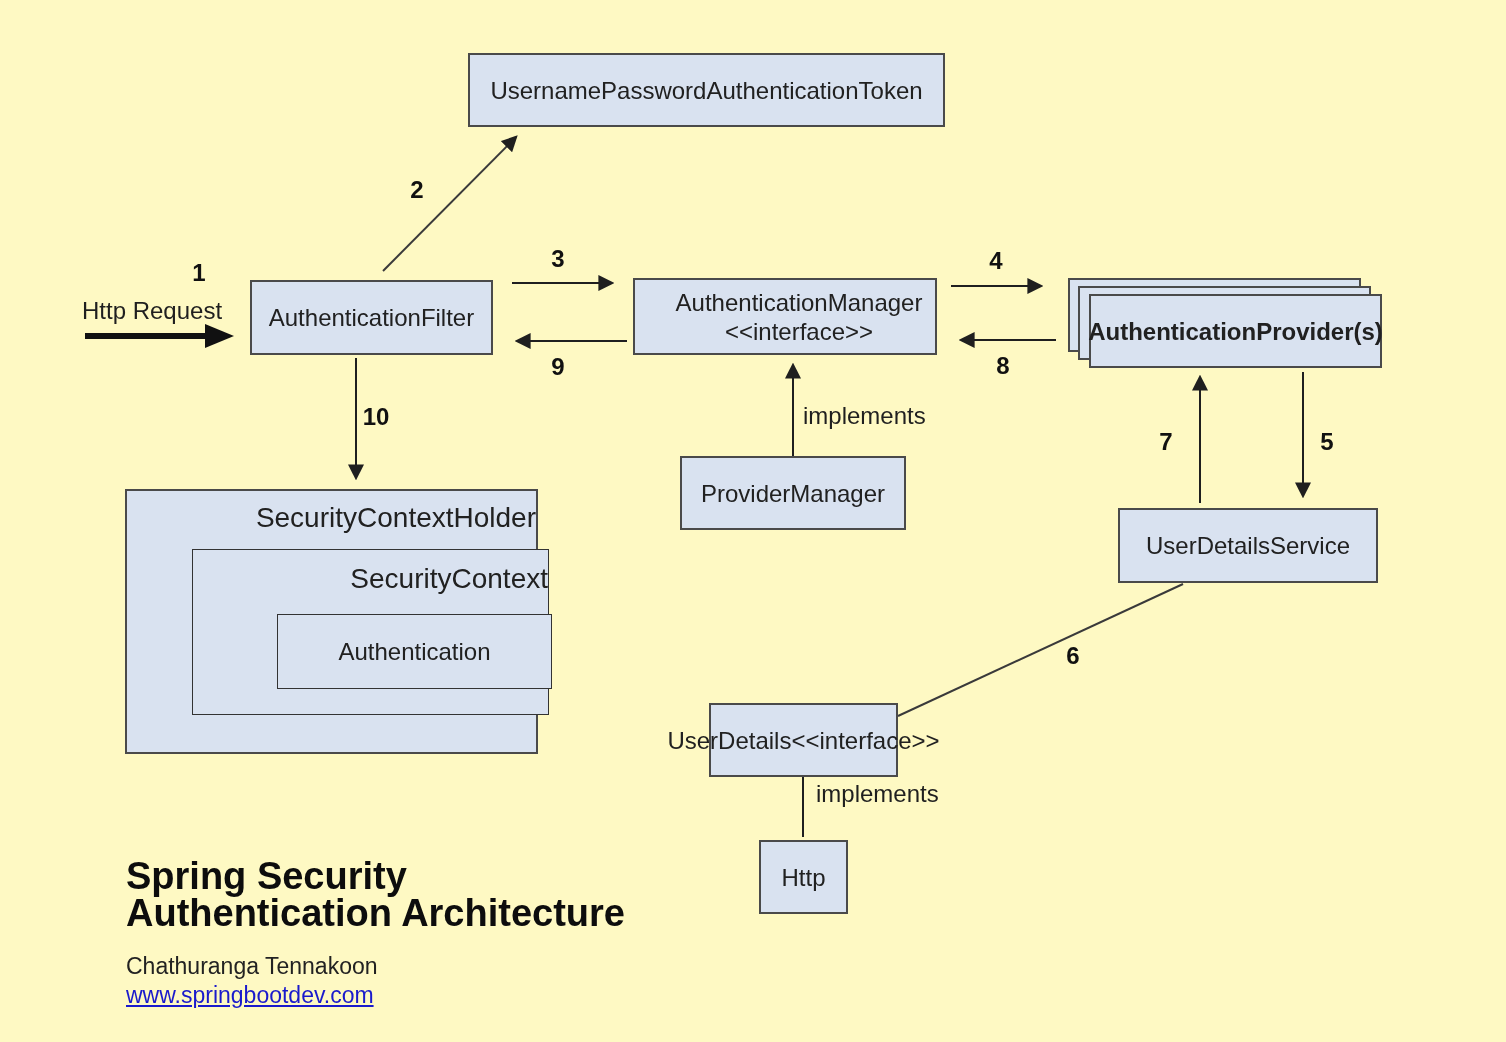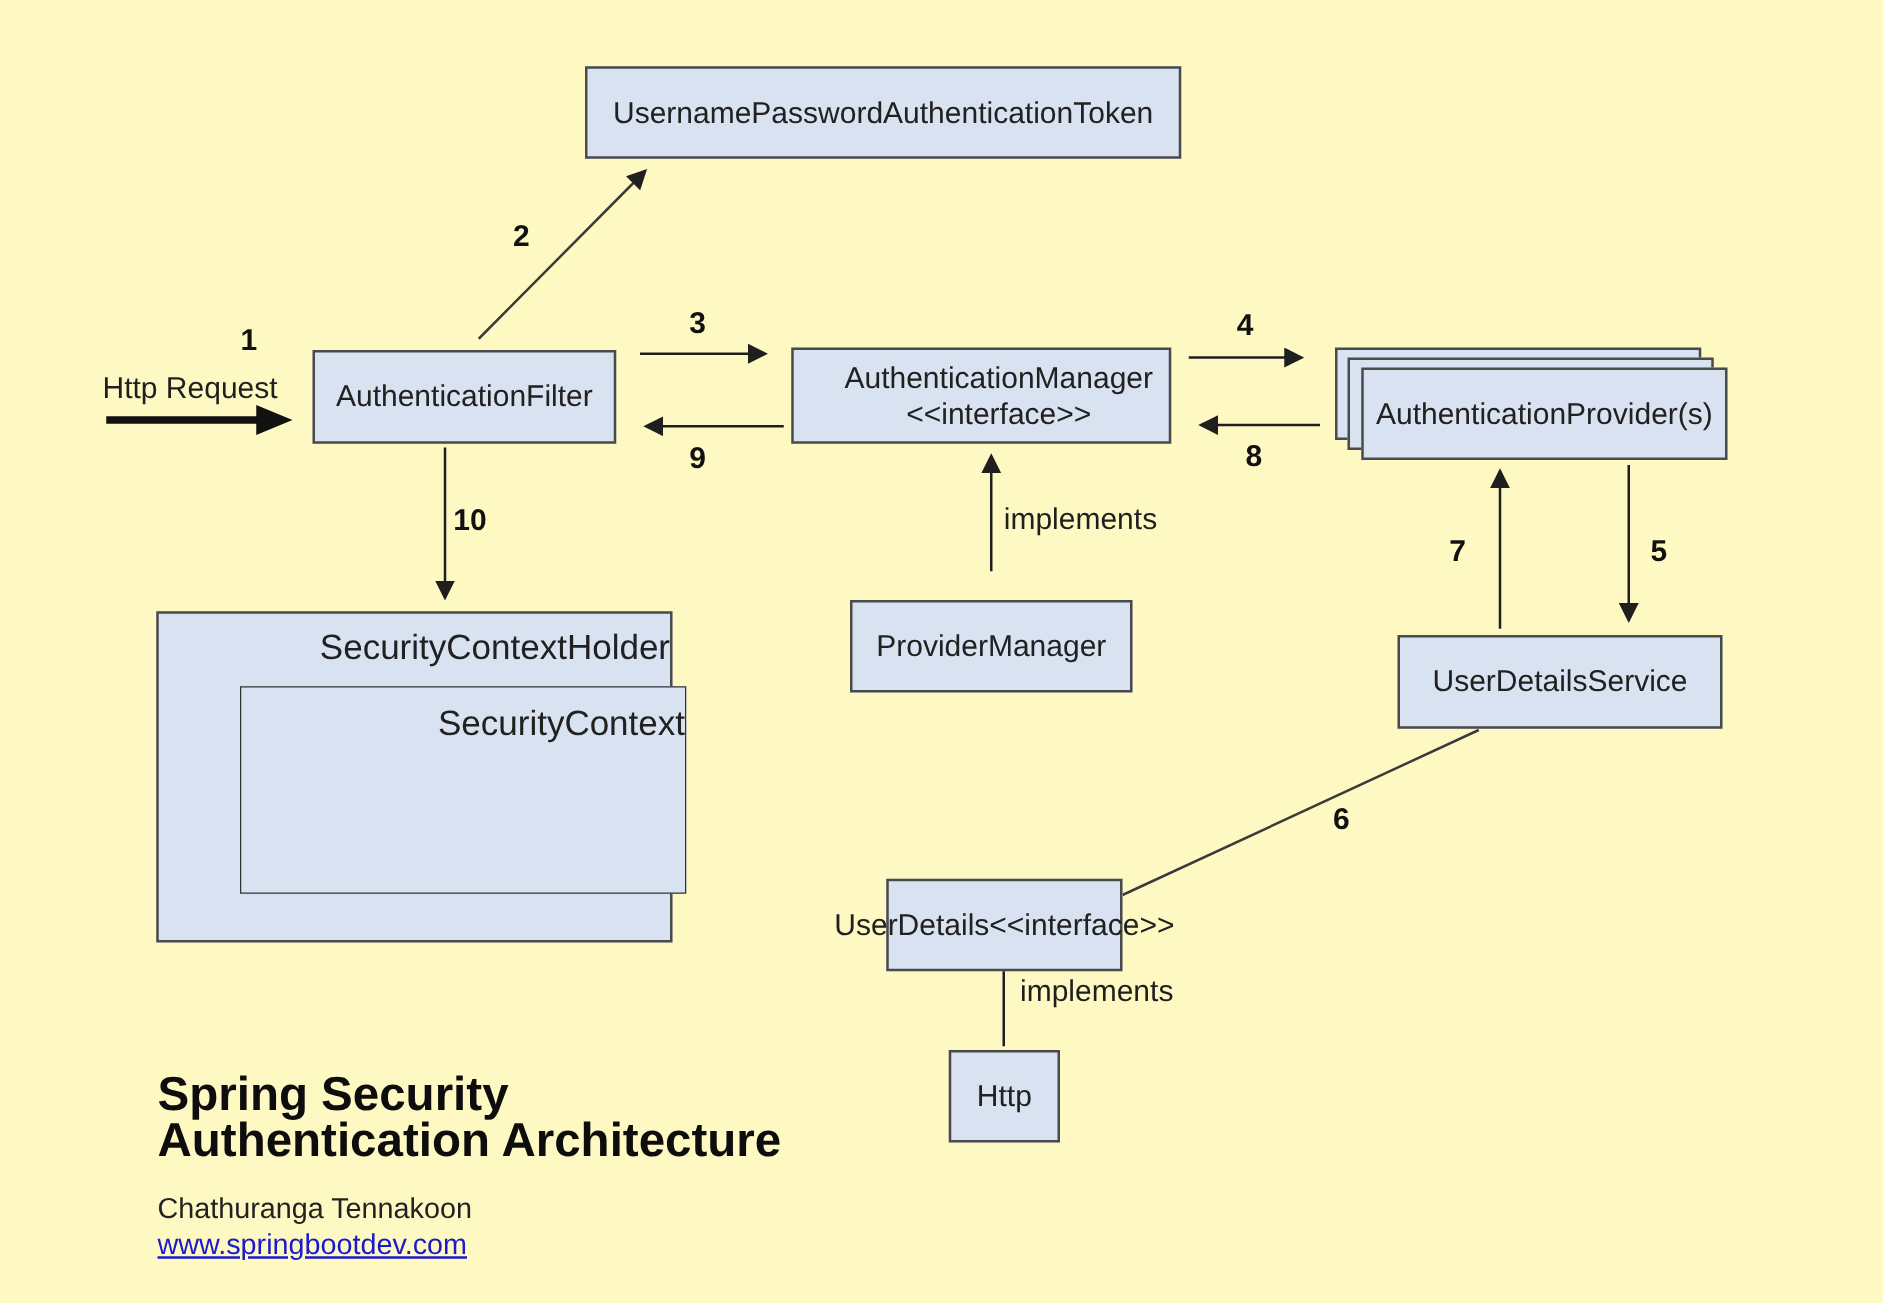--- a/index.html
+++ b/index.html
@@ -75,45 +75,48 @@
     <span>AuthenticationFilter</span>
   </div>
 
   <div class="node" style="left:633px;top:278px;width:304px;height:77px;flex-direction:column;padding-left:28px;">
     <span>AuthenticationManager</span>
     <span>&lt;&lt;interface&gt;&gt;</span>
   </div>
 
   <div class="stack-layer" style="left:1068px;top:278px;width:293px;height:74px;z-index:2;"></div>
   <div class="stack-layer" style="left:1078px;top:286px;width:293px;height:74px;z-index:2;"></div>
-  <div class="node" style="left:1089px;top:294px;width:293px;height:74px;z-index:2;">
+  <div class="node" style="left:1089px;top:294px;width:293px;height:74px;z-index:2;font-weight:bold;">
     <span>AuthenticationProvider(s)</span>
   </div>
 
-  <div class="node" style="left:680px;top:480px;width:226px;height:74px;">
+  <div class="node" style="left:680px;top:456px;width:226px;height:74px;">
     <span>ProviderManager</span>
   </div>
 
   <div class="node" style="left:1118px;top:508px;width:260px;height:75px;">
     <span>UserDetailsService</span>
   </div>
 
   <div class="node" style="left:709px;top:703px;width:189px;height:74px;">
     <span>UserDetails</span>
     <span>&lt;&lt;interface&gt;&gt;</span>
   </div>
 
   <div class="node" style="left:759px;top:840px;width:89px;height:74px;">
     <span>Http</span>
   </div>
 
   <div class="node" style="left:125px;top:489px;width:413px;height:265px;justify-content:flex-start;align-items:flex-start;">
     <span class="container-label">SecurityContextHolder</span>
     <div class="inner-box" style="left:21px;top:58px;width:357px;height:166px;">
       <span class="container-label" style="top:14px;">SecurityContext</span>
+      <div class="inner-box" style="left:40px;top:64px;width:275px;height:75px;display:flex;align-items:center;justify-content:center;font-size:24px;">
+        <span>Authentication</span>
+      </div>
     </div>
   </div>
 
   <span class="edge-label" style="left:199px;top:273px;">1</span>
   <span class="edge-label" style="left:417px;top:190px;">2</span>
   <span class="edge-label" style="left:558px;top:259px;">3</span>
   <span class="edge-label" style="left:996px;top:261px;">4</span>
   <span class="edge-label" style="left:1327px;top:442px;">5</span>
   <span class="edge-label" style="left:1073px;top:656px;">6</span>
   <span class="edge-label" style="left:1166px;top:442px;">7</span>

